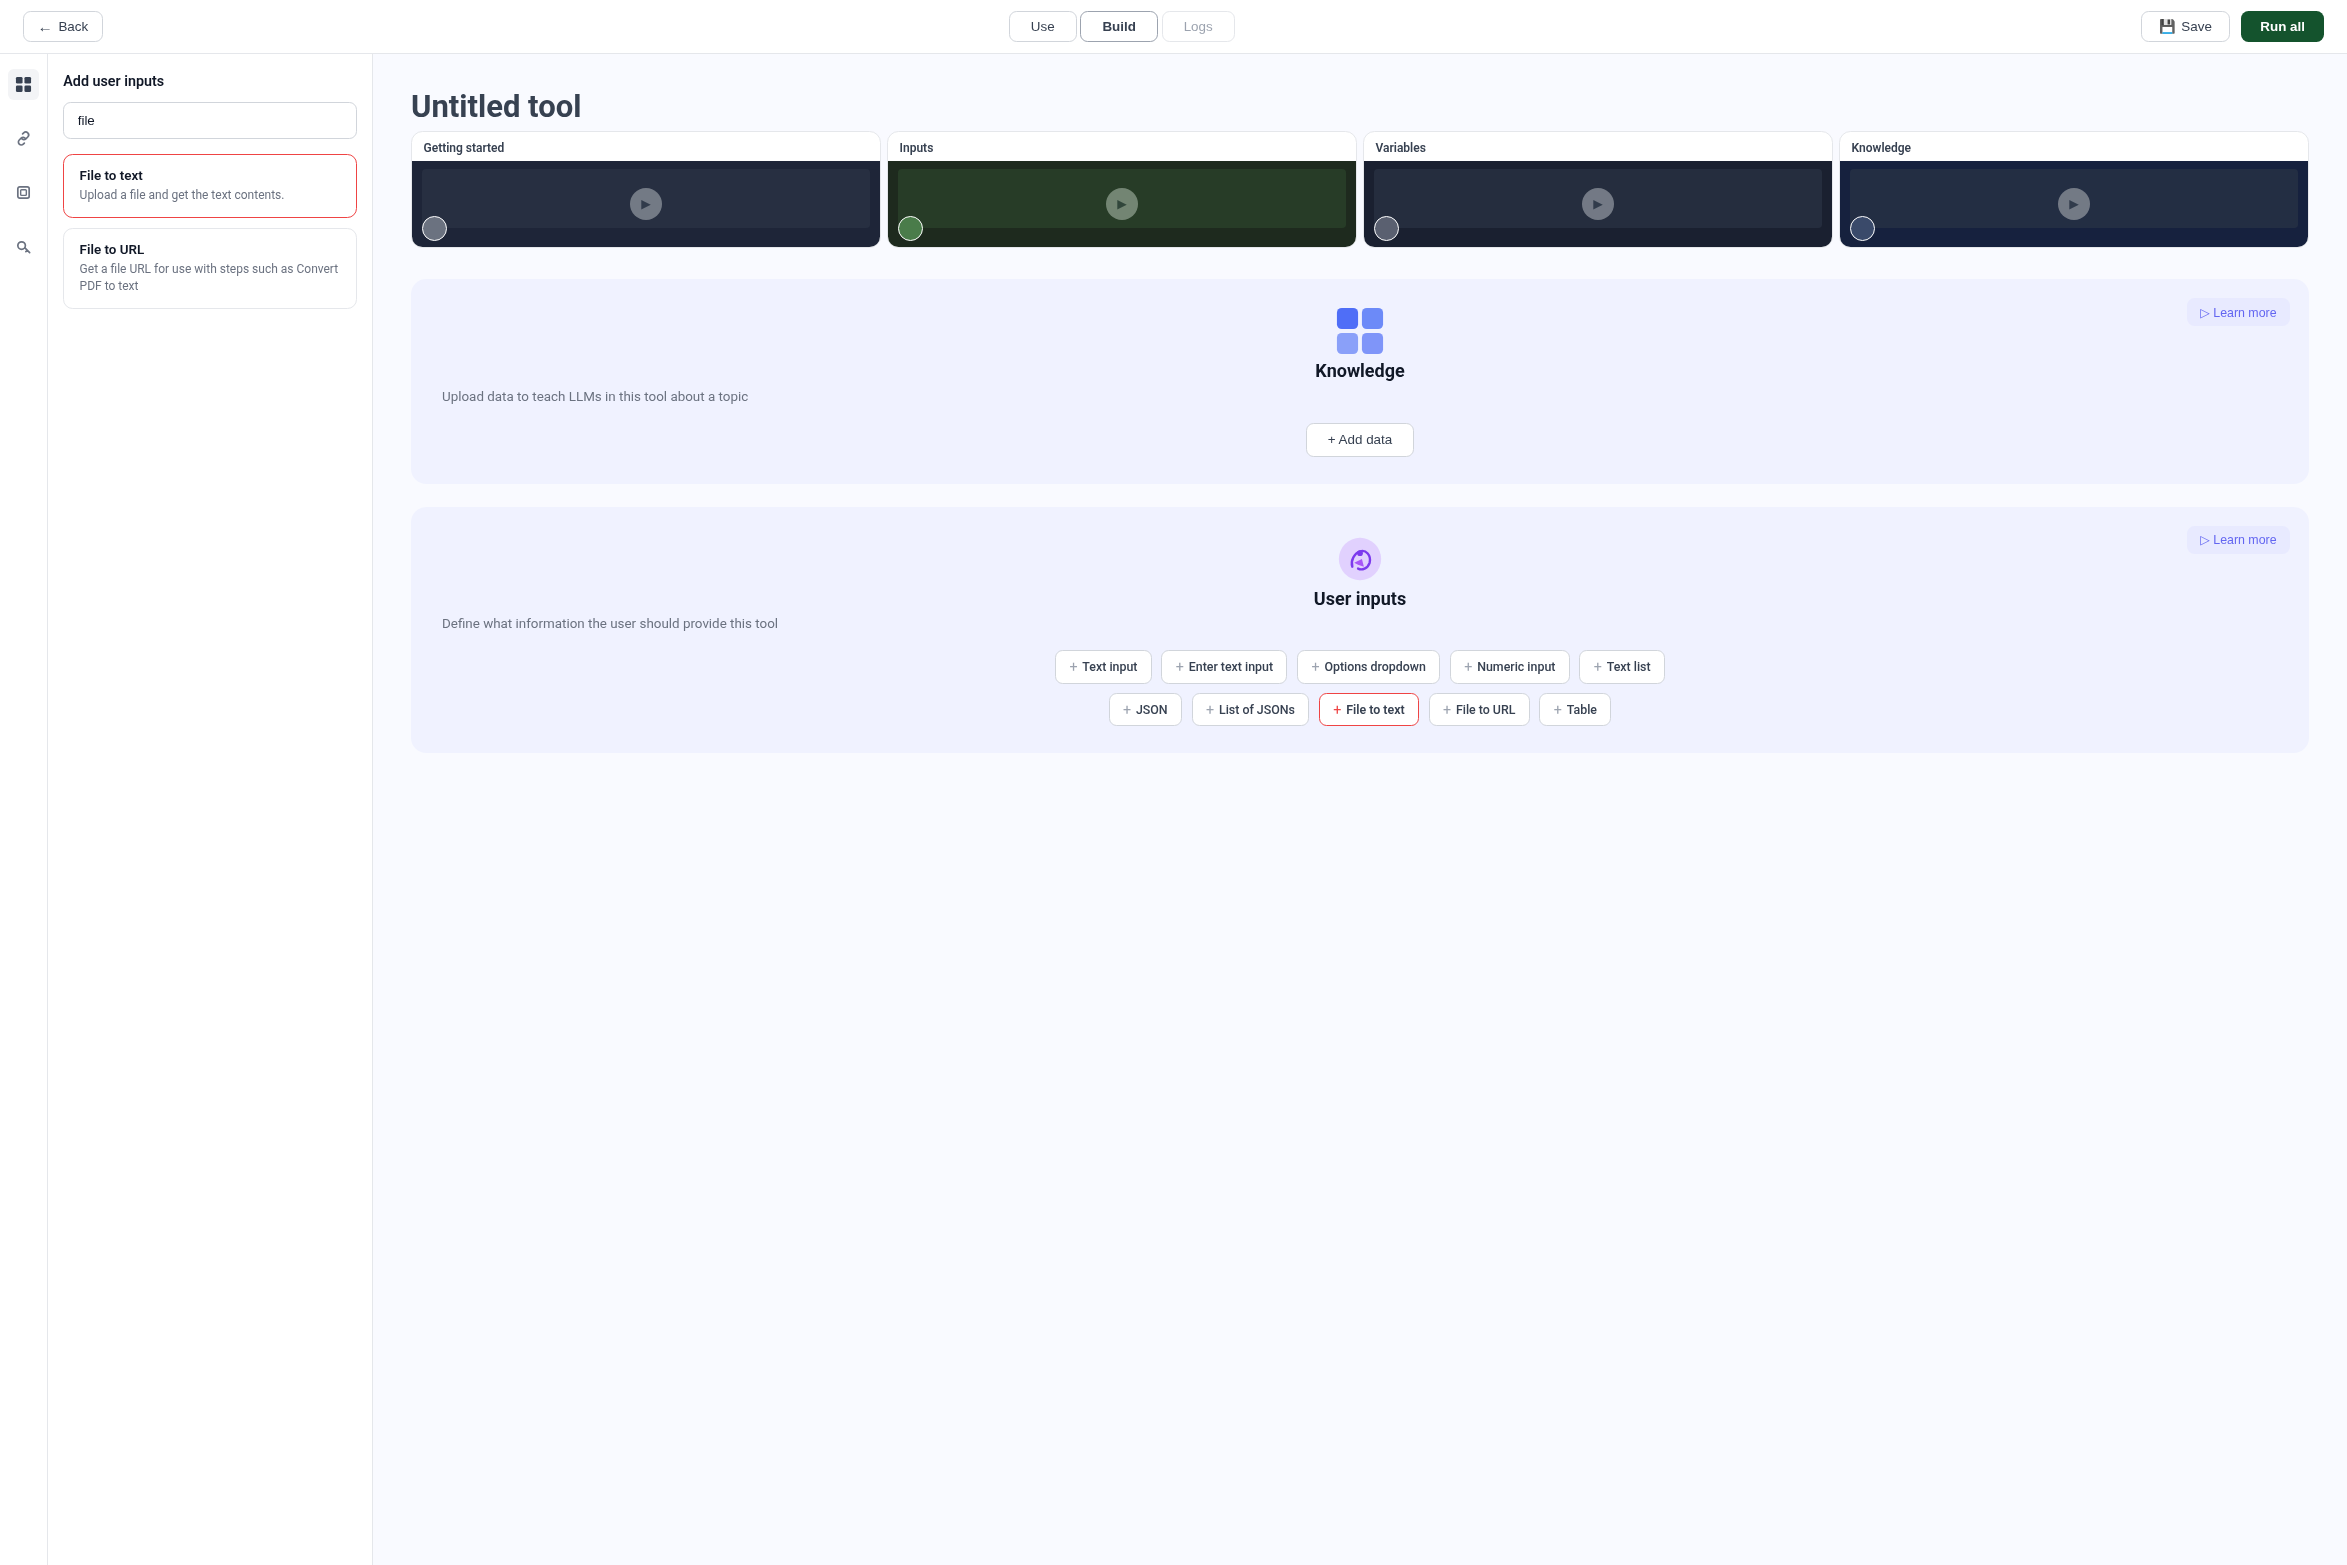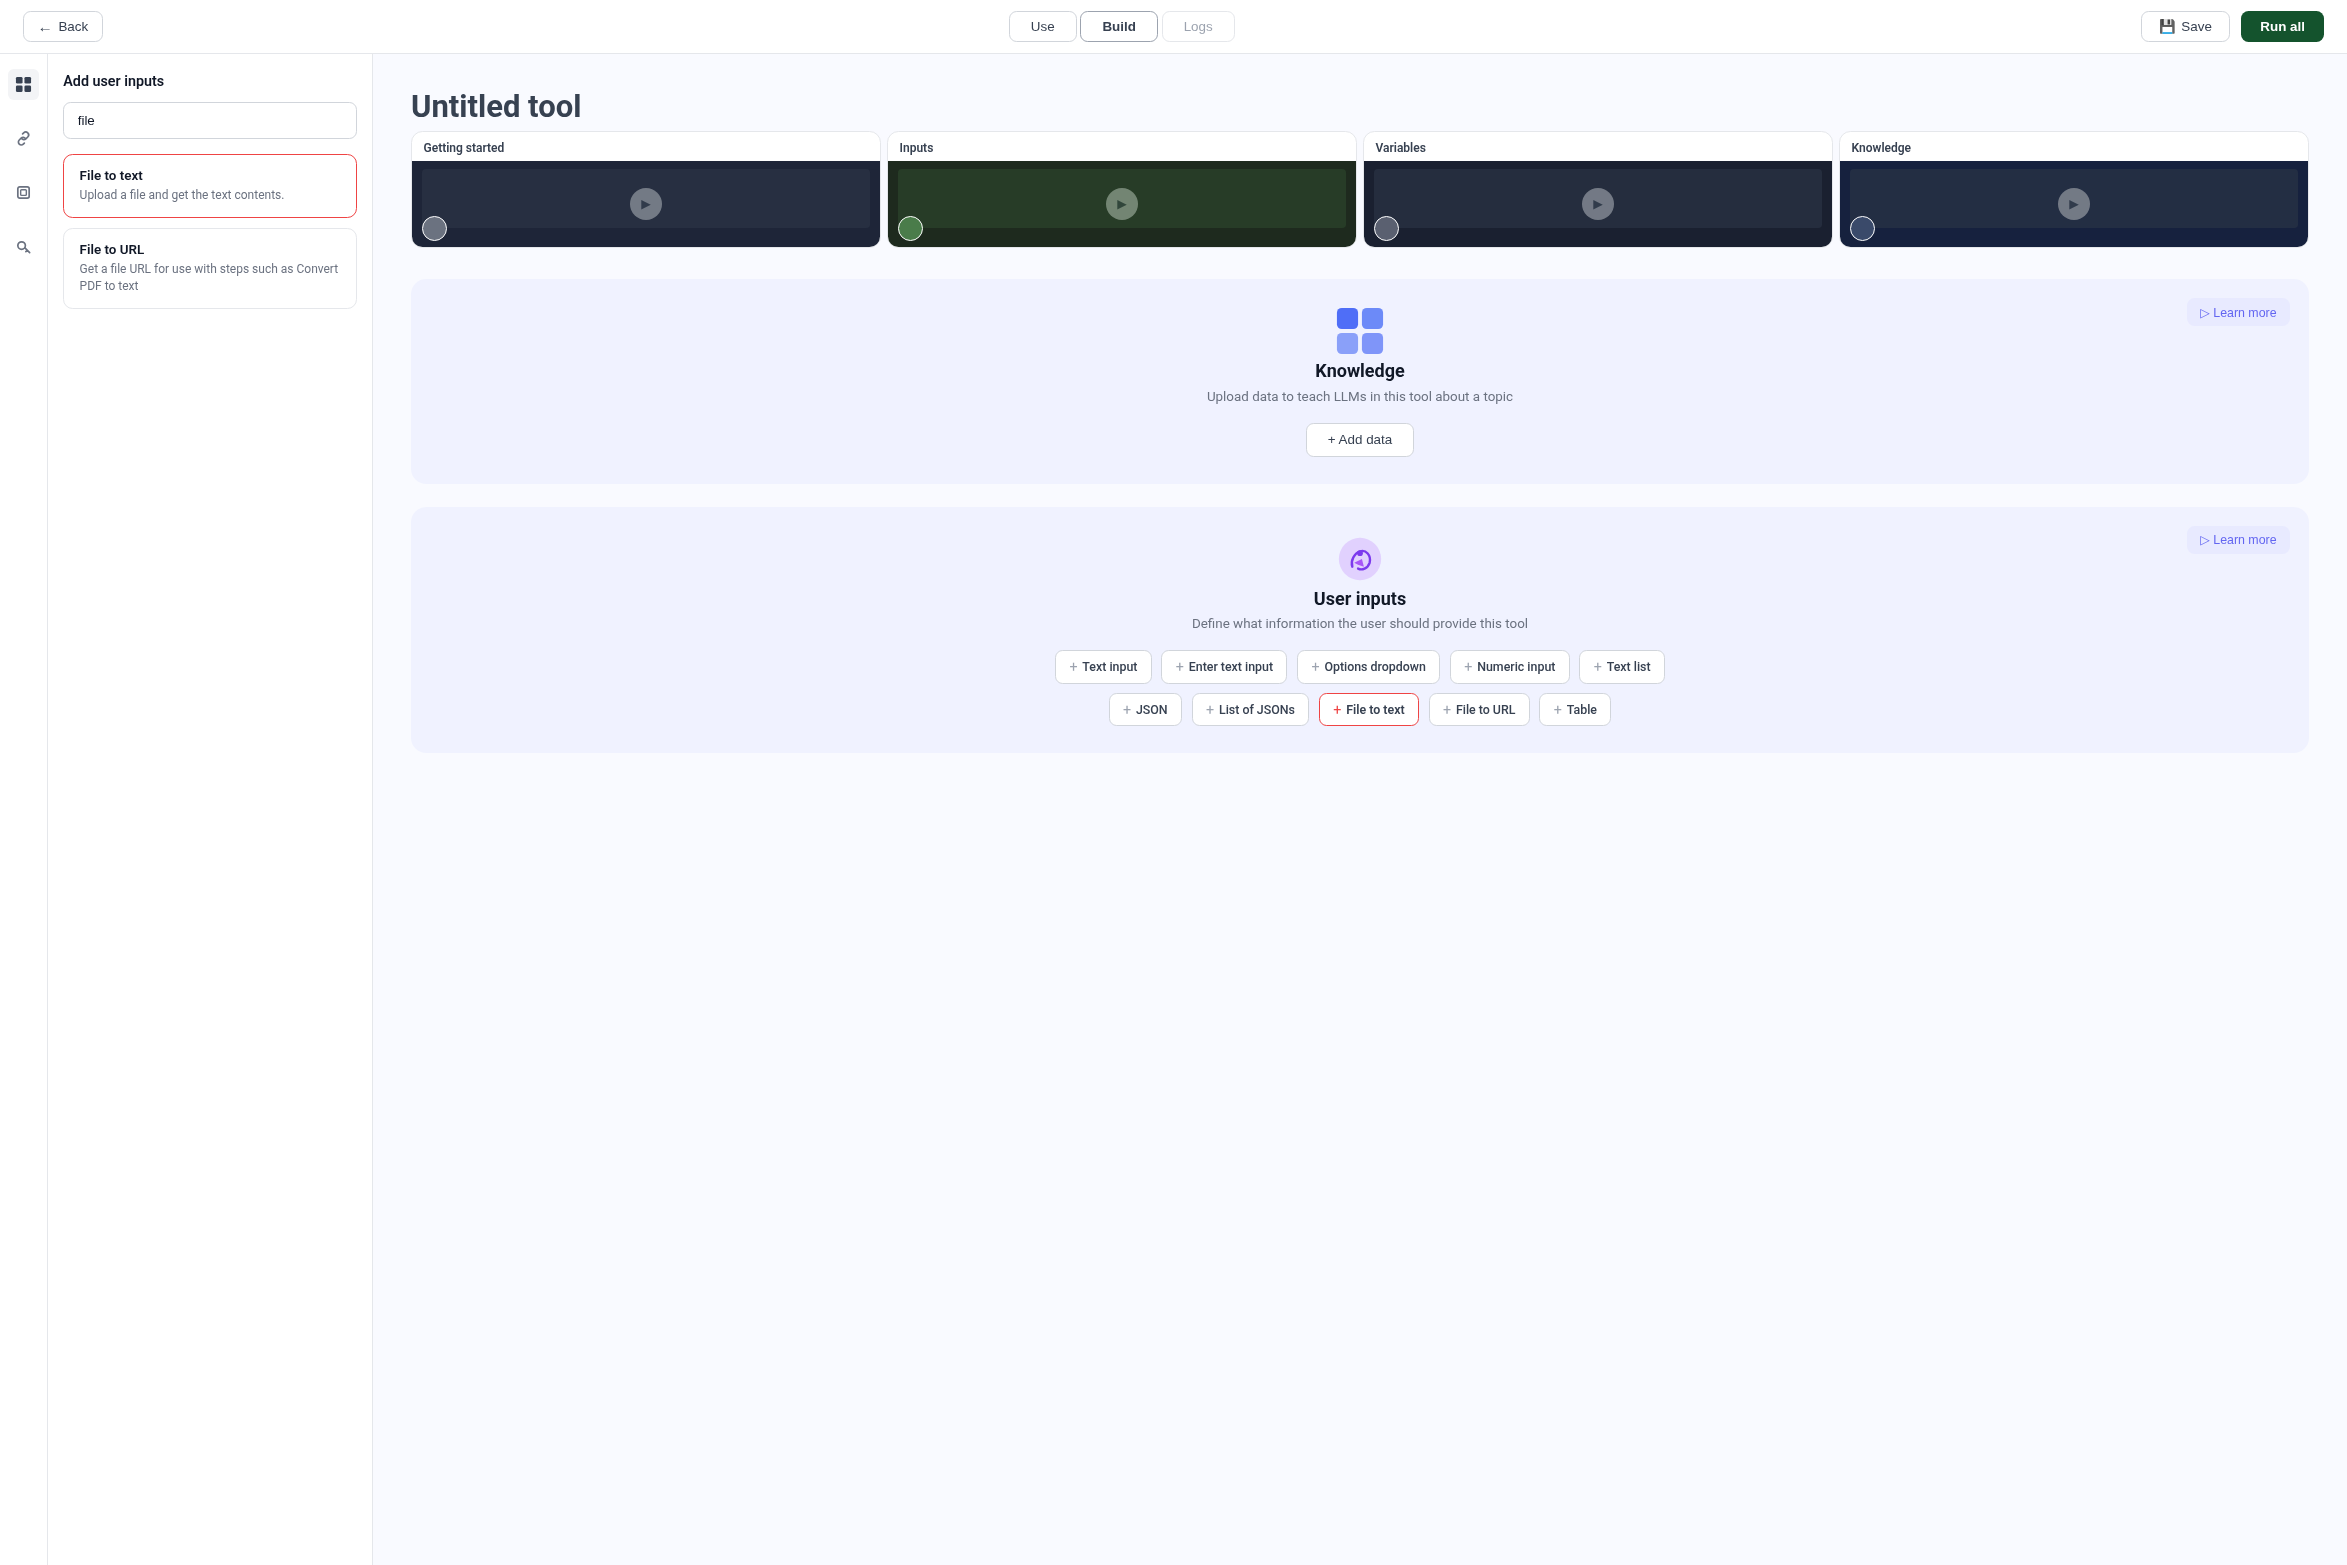--- a/index.html
+++ b/index.html
@@ -48,21 +48,21 @@
     .tutorial-card-label { font-size: 12px; font-weight: 600; color: #374151; padding: 9.6px 11.5px 5.7px; }
     .tutorial-thumb { height: 86px; background: #1e2538; display: flex; align-items: center; justify-content: center; position: relative; }
     .play-btn { width: 32.5px; height: 32.5px; background: rgba(255,255,255,0.85); border-radius: 50%; display: flex; align-items: center; justify-content: center; font-size: 12.4px; color: #374151; }
     .tutorial-avatar { position: absolute; bottom: 5.7px; left: 9.6px; width: 25px; height: 25px; border-radius: 50%; background: #6b7280; border: 1.9px solid #fff; }
     .thumb-screen { position: absolute; top: 7.6px; left: 9.6px; right: 9.6px; bottom: 19px; background: #2d3748; border-radius: 3.8px; opacity: 0.6; }
 
     
     .section-block { background: #f0f2ff; border-radius: 15.3px; padding: 27px 31px; margin-bottom: 23px; position: relative; }
     .learn-more-btn { position: absolute; top: 19px; right: 19px; display: flex; align-items: center; gap: 5.7px; background: #e8eaff; color: #6366f1; border: none; border-radius: 7.6px; padding: 6.7px 13.4px; cursor: pointer; font-size: 12.4px; font-weight: 400; }
     .section-title { font-size: 18px; font-weight: 700; color: #111827; text-align: center; margin-bottom: 7.6px; }
-    .section-subtitle { font-size: 13.4px; color: #6b7280; text-align: center; margin-bottom: 19px; }
+    .section-subtitle { font-size: 13.4px; color: #6b7280; text-align: left; margin-bottom: 19px; }
     .add-data-btn { display: flex; align-items: center; gap: 5.7px; margin: 0 auto; background: #fff; border: 1px solid #d1d5db; border-radius: 7.6px; padding: 8.6px 21px; cursor: pointer; font-size: 13.4px; color: #374151; font-weight: 500; }
 
     
     .chips-row { display: flex; flex-wrap: wrap; gap: 9.6px; justify-content: center; margin-top: 3.8px; }
     .chip { display: flex; align-items: center; gap: 4.8px; background: #fff; border: 1px solid #d1d5db; border-radius: 7.6px; padding: 7.6px 13.4px; cursor: pointer; font-size: 12.4px; color: #374151; font-weight: 500; }
     .chip.highlighted { border: 1.9px solid #ef4444; color: #374151; font-weight: 600; }
     .chip-plus { color: #9ca3af; font-weight: 400; font-size: 14.3px; }
   </style>
 </head>
 <body>

